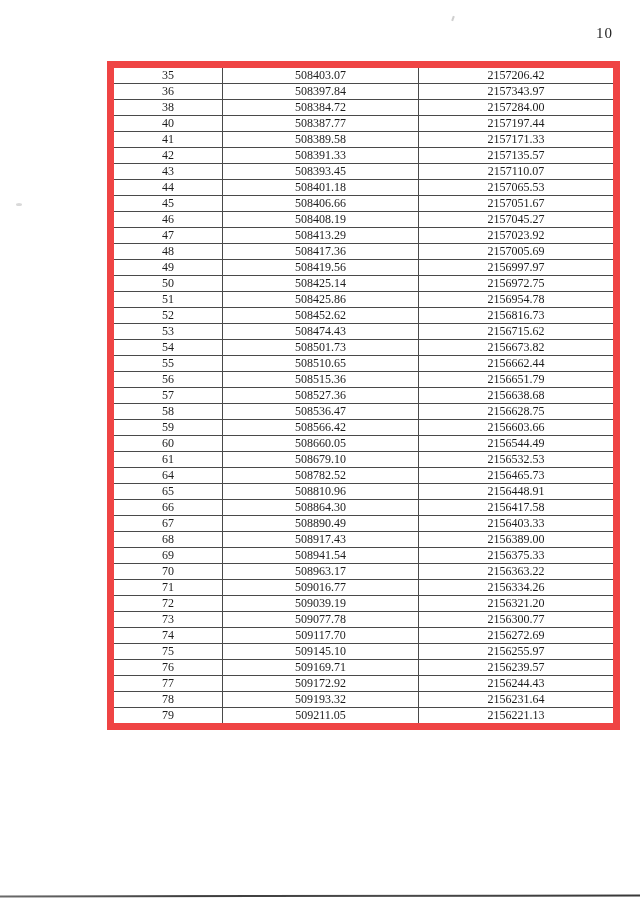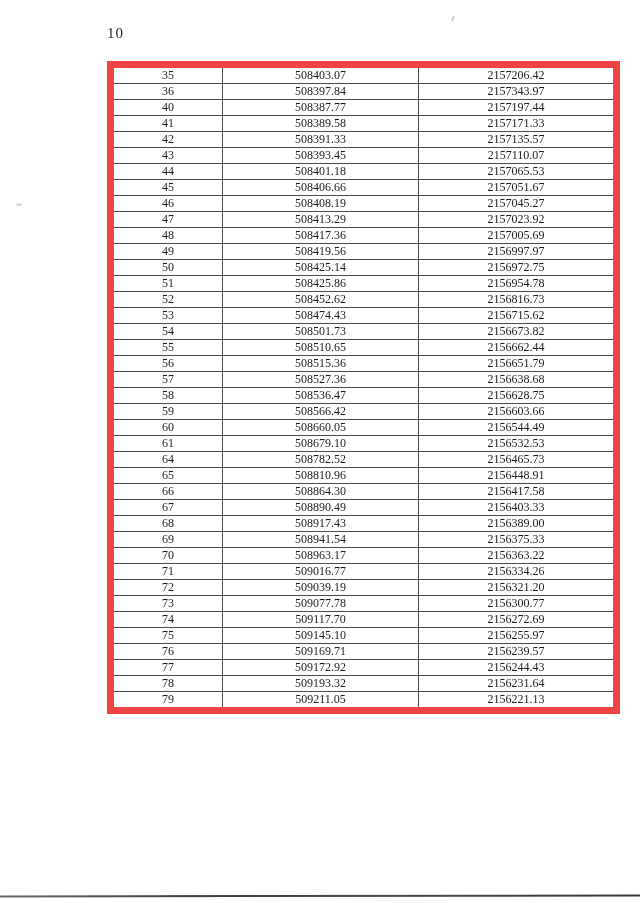--- a/index.html
+++ b/index.html
@@ -14,21 +14,21 @@
     position: relative;
     width: 640px;
     height: 903px;
     background: #ffffff;
   }
   .page-number {
     position: absolute;
     top: 25px;
     left: 107px;
     width: 506px;
-    text-align: left;
+    text-align: right;
     font-size: 15px;
     letter-spacing: 1px;
     color: #262626;
   }
   .coord-table {
     position: absolute;
     top: 61px;
     left: 107px;
     width: 506px;
     border-collapse: collapse;
@@ -99,20 +99,25 @@
           <td>35</td>
           <td>508403.07</td>
           <td>2157206.42</td>
         </tr>
         <tr>
           <td>36</td>
           <td>508397.84</td>
           <td>2157343.97</td>
         </tr>
         <tr>
+          <td>38</td>
+          <td>508384.72</td>
+          <td>2157284.00</td>
+        </tr>
+        <tr>
           <td>40</td>
           <td>508387.77</td>
           <td>2157197.44</td>
         </tr>
         <tr>
           <td>41</td>
           <td>508389.58</td>
           <td>2157171.33</td>
         </tr>
         <tr>

